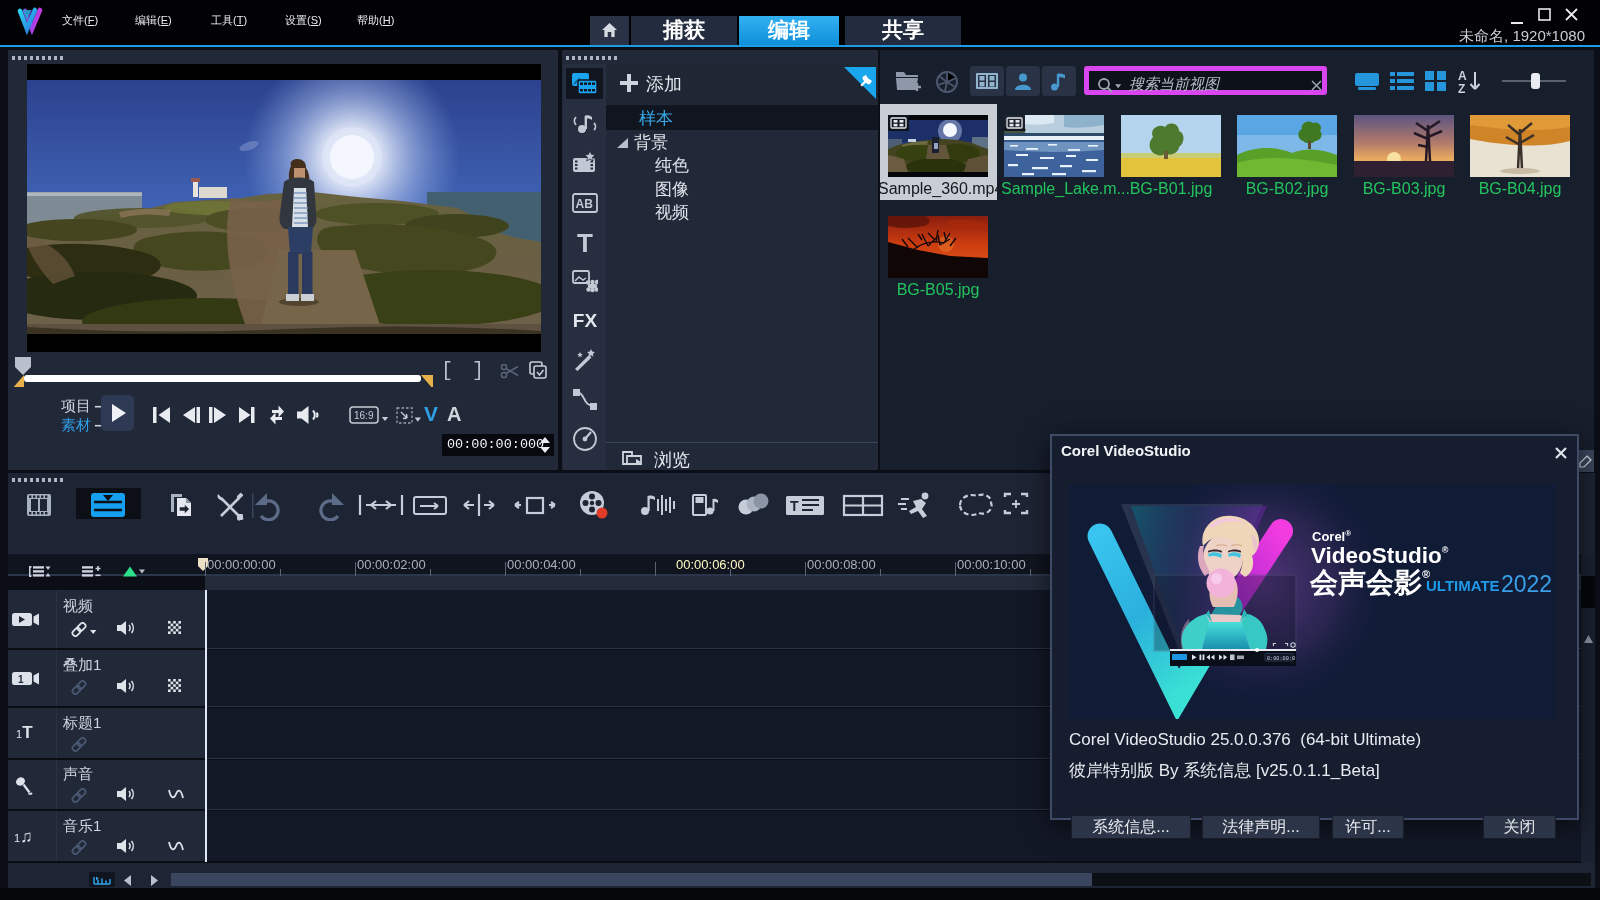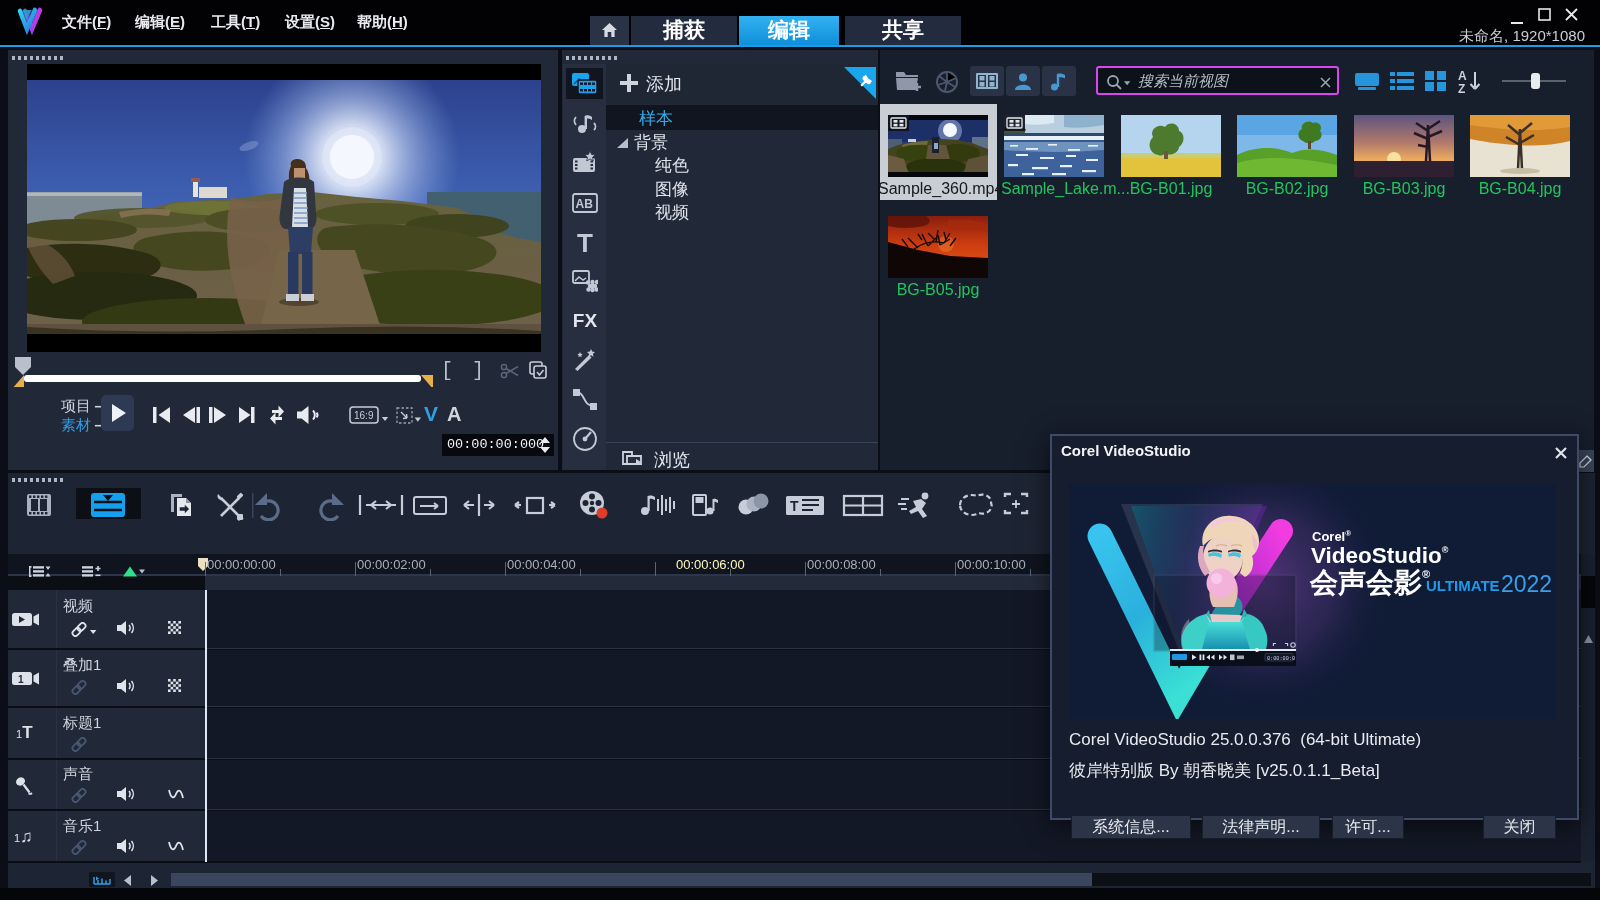--- a/index.html
+++ b/index.html
@@ -1,21 +1,21 @@
 <!DOCTYPE html>
 <html><head>
 <meta charset="utf-8">
 <style>
 * { margin:0; padding:0; box-sizing:border-box; }
 html,body { width:1600px; height:900px; overflow:hidden; background:#0a0d15; font-family:"Liberation Sans",sans-serif; }
 .abs { position:absolute; }
 #stage { position:relative; width:1600px; height:900px; background:#0b0e16; }
 
 #menubar { position:absolute; left:0; top:0; width:1600px; height:45px; background:#020205; }
-.menuitem { position:absolute; top:13px; color:#e8eaee; font-size:15px;font-weight:bold; }
+.menuitem { position:absolute; top:13px; color:#e8eaee; font-size:11px; }
 #blueline { position:absolute; left:0; top:45px; width:1600px; height:2px; background:#1b9de6; }
 .tab { position:absolute; top:16px; height:29px; text-align:center; font-weight:bold; color:#fff; font-size:21px; line-height:28px; background:#232c3e; }
 #wintext { position:absolute; right:15px; top:27px; color:#c8cdd6; font-size:15px; }
 
 #preview { position:absolute; left:8px; top:50px; width:550px; height:420px; background:#212838; }
 #midpanel { position:absolute; left:562px; top:50px; width:316px; height:420px; background:#212838; }
 #library { position:absolute; left:880px; top:50px; width:714px; height:420px; background:#171e2c; }
 #timeline { position:absolute; left:8px; top:473px; width:1587px; height:415px; background:#1d2433; }
 #botstrip { position:absolute; left:0; top:888px; width:1600px; height:12px; background:#05060a; }
 .dots { position:absolute; width:52px; height:4px;
@@ -350,21 +350,21 @@
         <path d="M2 18 C2 11 18 11 18 18 Z" fill="#4898d0"></path>
       </svg>
     </div>
     <div class="abs" style="left:162px;top:16px;width:34px;height:30px;background:#2a3346;border-radius:3px">
       <svg width="18" height="20" viewBox="0 0 18 20" style="margin:5px 0 0 8px">
         <circle cx="4.5" cy="16" r="3.5" fill="#4898d0"></circle>
           <rect x="6.8" y="3" width="2.4" height="13" fill="#4898d0"></rect>
           <path d="M7 3 C7 3 10 1.5 15 4 L15 7.5 C11 5.5 7 6.6 7 6.6 Z" fill="#4898d0"></path>
       </svg>
     </div>
-    <div class="abs" style="left:216px;top:16px;width:243px;height:29px;background:#0d1119;border:2px solid #d946ef;border-radius:3px">
+    <div class="abs" style="left:204px;top:16px;width:243px;height:29px;background:#0d1119;border:5px solid #d946ef;border-radius:3px">
       <svg class="abs" style="left:8px;top:6px" width="26" height="17" viewBox="0 0 26 17">
         <circle cx="7" cy="7" r="5" fill="none" stroke="#9aa4b2" stroke-width="1.8"></circle>
         <path d="M10.5 10.5 L15 15" stroke="#9aa4b2" stroke-width="1.8"></path>
         <path d="M18 6 l3.5 4.5 l3.5 -4.5 Z" fill="#9aa4b2" transform="scale(0.9) translate(2 2)"></path>
       </svg>
       <span class="abs" style="left:40px;top:4px;color:#b8bec8;font-size:15px;font-style:italic">搜索当前视图</span>
       <svg class="abs" style="left:222px;top:9px" width="11" height="11" viewBox="0 0 11 11">
           <path d="M1 1 L10 10 M10 1 L1 10" stroke="#9aa4b2" stroke-width="1.5"></path>
         </svg>
     </div>
@@ -945,18 +945,18 @@
         <g fill="#ffffff">
           <text x="243" y="57" font-size="13" font-weight="bold" font-family="Liberation Sans">Corel<tspan font-size="8" dy="-5">®</tspan></text>
           <text x="242" y="79" font-size="22.5" font-weight="bold" font-family="Liberation Sans">VideoStudio<tspan font-size="9" dy="-10">®</tspan></text>
           <text x="241" y="108" font-size="28" font-weight="bold" font-family="Liberation Sans">会声会影<tspan font-size="11" dy="-14">®</tspan></text>
         </g>
         <text x="357" y="107" font-size="15" font-weight="bold" letter-spacing="0" fill="#1e9ae8" font-family="Liberation Sans">ULTIMATE</text>
         <text x="432" y="108" font-size="23" fill="#3aa0e8" font-family="Liberation Sans">2022</text>
       </svg>
     </div>
     <span class="abs" style="left:17px;top:294px;font-size:17px;color:#e8ebf0">Corel VideoStudio 25.0.0.376&nbsp; (64-bit Ultimate)</span>
-    <span class="abs" style="left:17px;top:323px;font-size:17px;color:#e8ebf0">彼岸特别版 By 朝香晓美 [v25.0.1.1_Beta]</span>
+    <span class="abs" style="left:17px;top:323px;font-size:17px;color:#e8ebf0">彼岸特别版 By 系统信息 [v25.0.1.1_Beta]</span>
     <div class="dlgbtn" style="left:19px;width:120px">系统信息...</div>
     <div class="dlgbtn" style="left:150px;width:118px">法律声明...</div>
     <div class="dlgbtn" style="left:280px;width:72px">许可...</div>
     <div class="dlgbtn" style="left:431px;width:73px">关闭</div>
   </div>
 
 </body></html>

